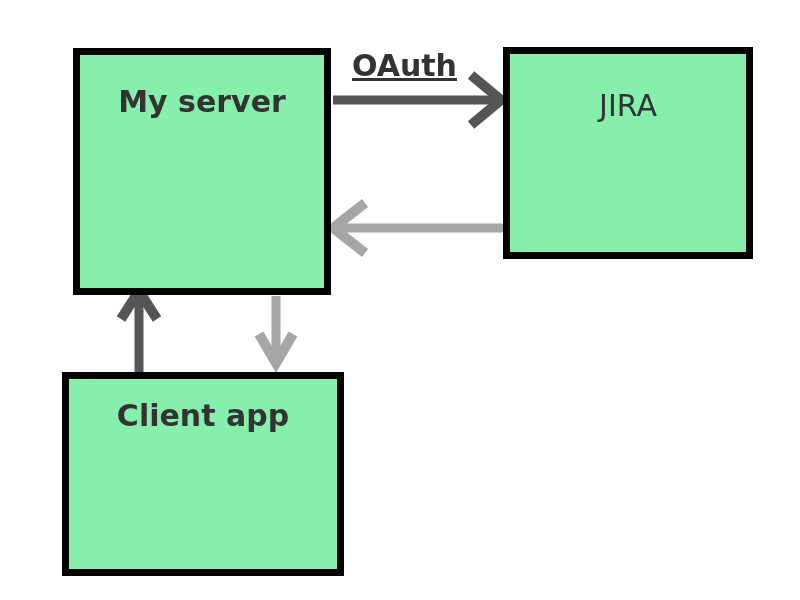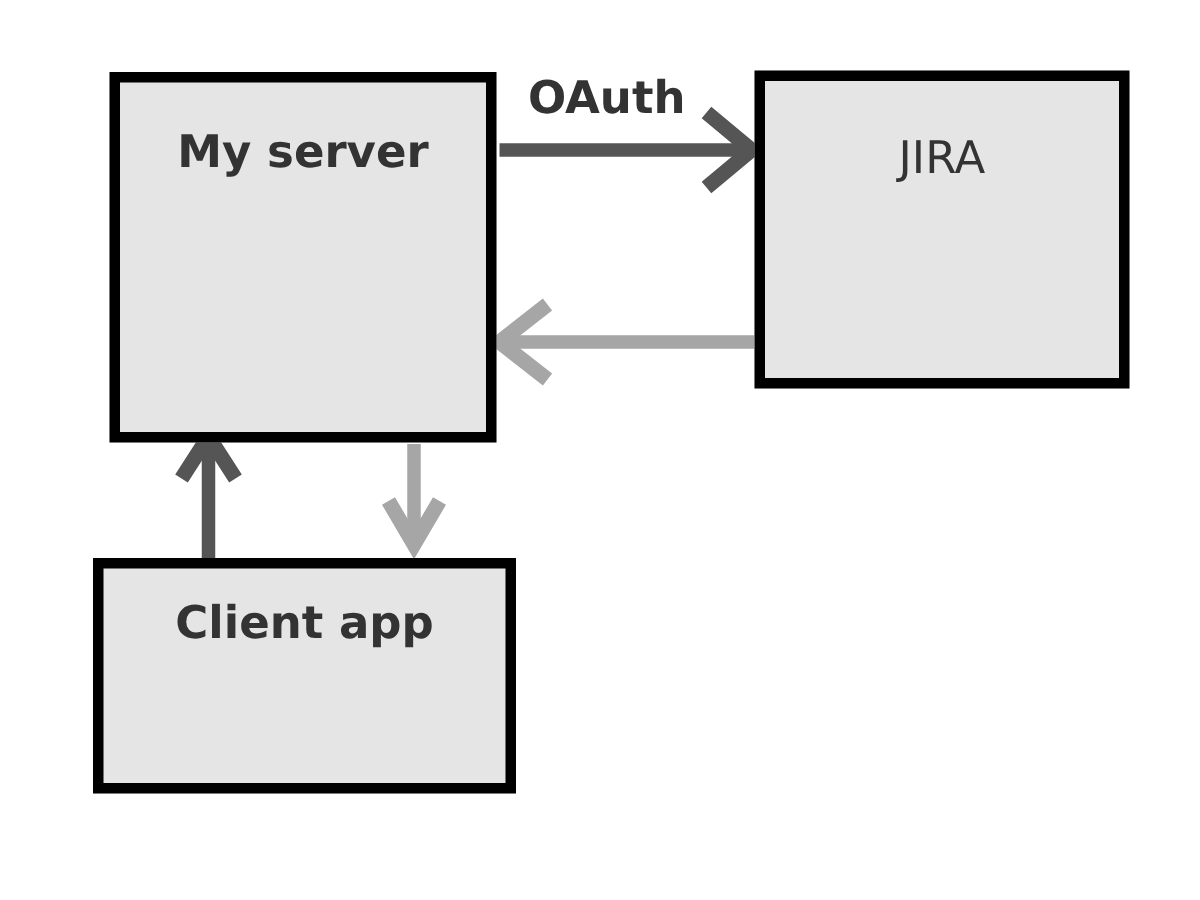--- a/index.html
+++ b/index.html
@@ -14,21 +14,21 @@
     overflow: hidden;
   }
   #canvas {
     position: relative;
     width: 800px;
     height: 600px;
     background: #ffffff;
   }
   .node {
     position: absolute;
-    background: #e5e5e5;
+    background: #86efac;
     border: 7px solid #000000;
     box-sizing: border-box;
   }
   .node-label {
     position: absolute;
     left: 0;
     right: 0;
     text-align: center;
     font-weight: bold;
     color: #333333;
@@ -53,31 +53,32 @@
   }
   #node-jira .node-label {
     top: 34px;
     font-size: 30px;
     font-weight: normal;
   }
   #node-client-app {
     left: 62px;
     top: 372px;
     width: 282px;
-    height: 157px;
+    height: 204px;
   }
   #node-client-app .node-label {
     top: 19px;
     font-size: 30px;
   }
   .edge-label {
     position: absolute;
     font-weight: bold;
     color: #333333;
     white-space: nowrap;
+    text-decoration: underline;
   }
   #label-oauth {
     left: 352px;
     top: 48px;
     font-size: 30px;
   }
   svg.edges {
     position: absolute;
     left: 0;
     top: 0;

